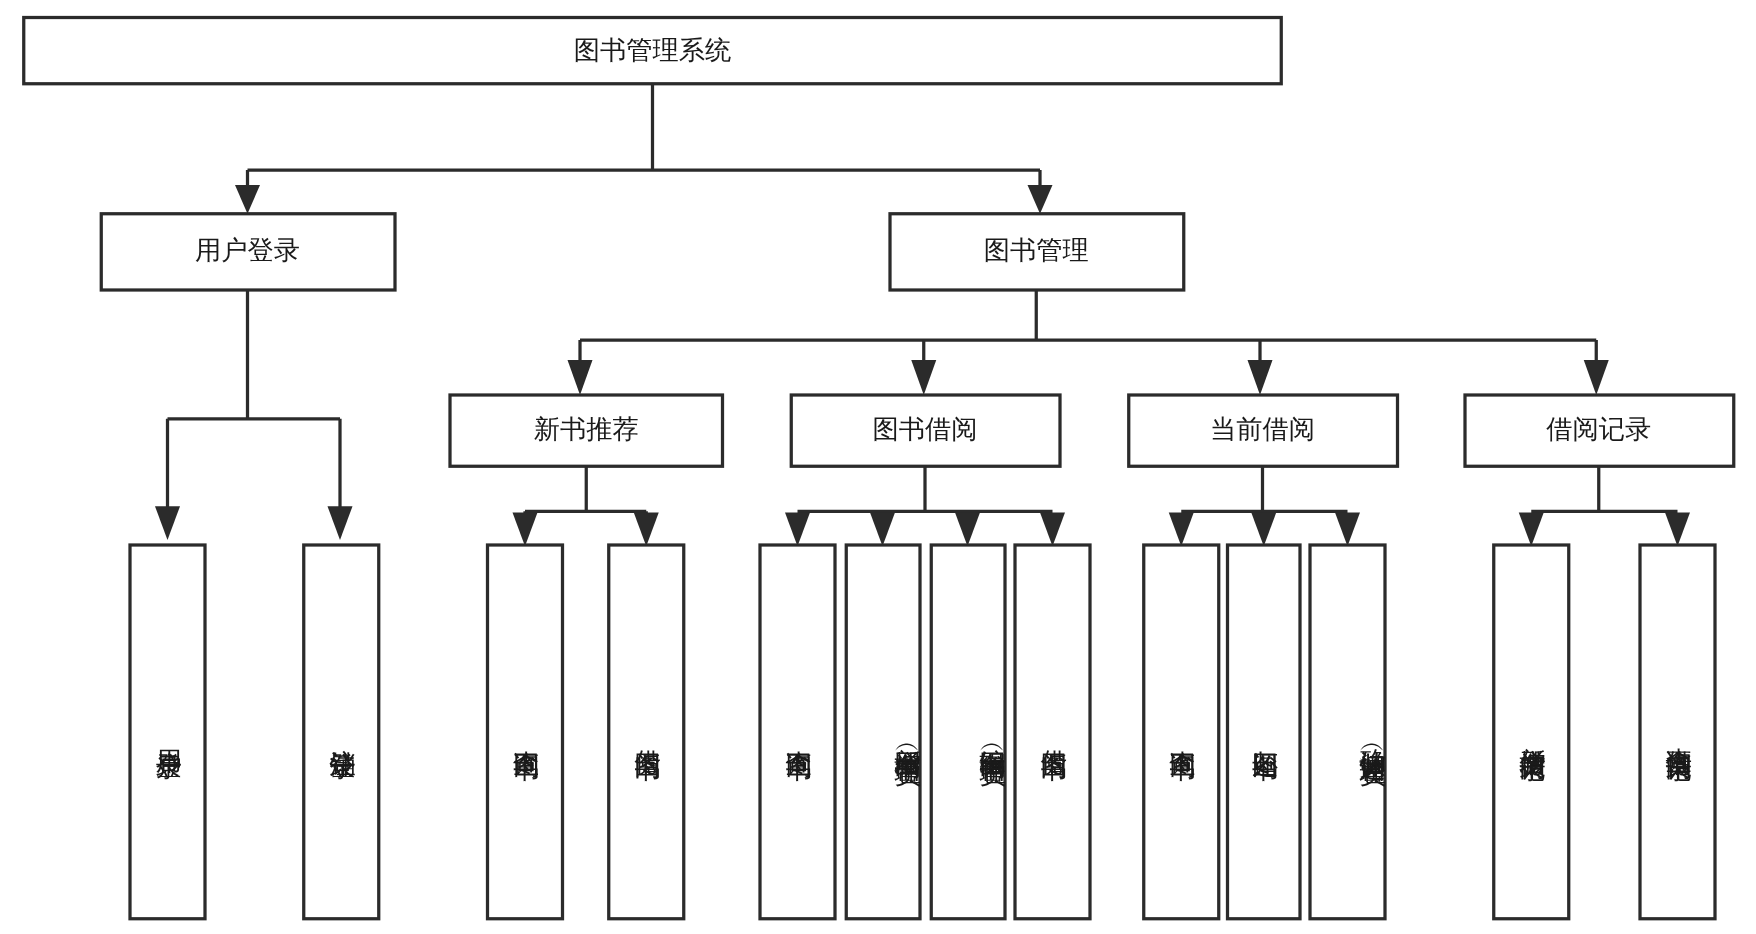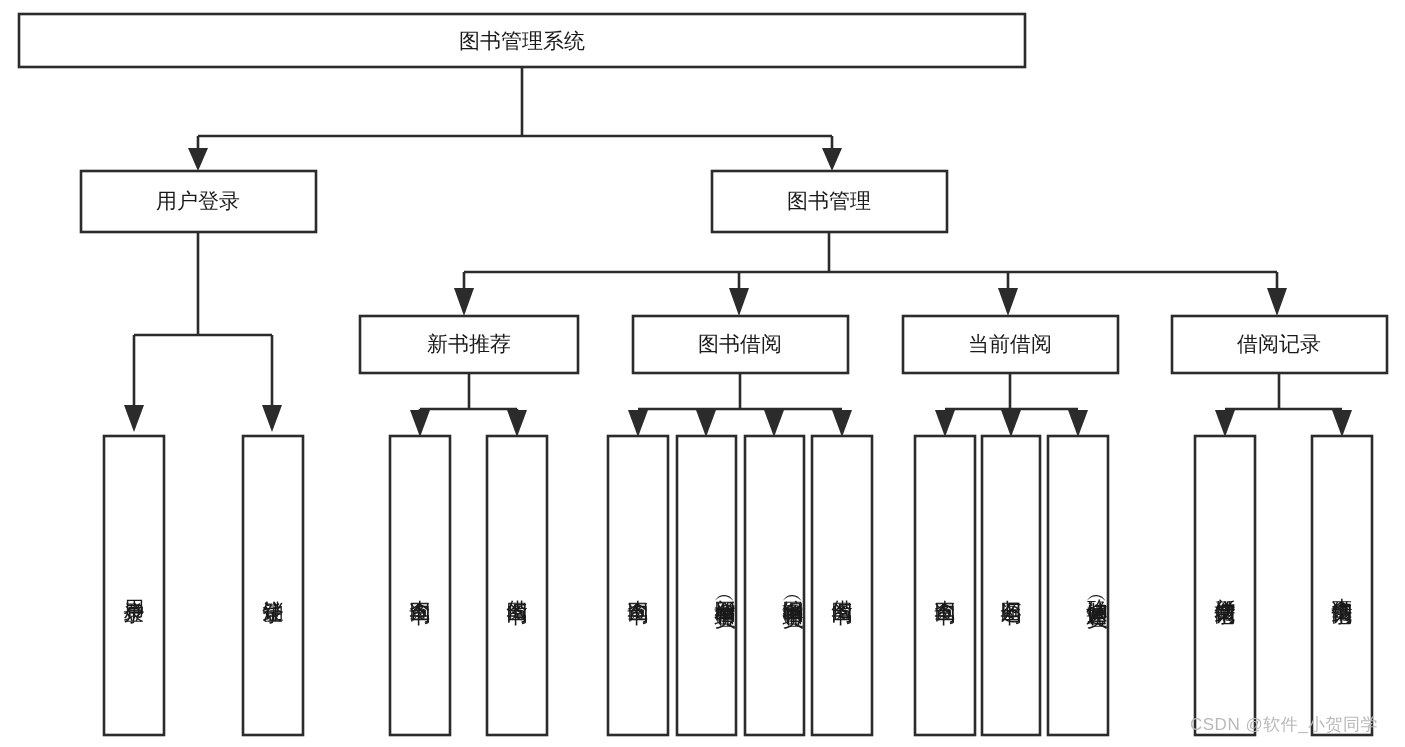--- a/index.html
+++ b/index.html
@@ -211,15 +211,14 @@
   <div class="leaf-label-wrap centered" style="left:915px; top:436px; width:60px; height:299px;">查询图书</div>
 
   <div class="leaf-label-wrap centered" style="left:982px; top:436px; width:58px; height:299px;">归还图书</div>
 
   <div class="leaf-label-wrap" style="left:1048px; top:442px; width:60px; height:293px;">确认归还（管理员）</div>
 
   <div class="leaf-label-wrap centered" style="left:1195px; top:436px; width:60px; height:299px;">新增借阅记录</div>
 
   <div class="leaf-label-wrap centered" style="left:1312px; top:436px; width:60px; height:299px;">查询借阅记录</div>
 
-  <div class="watermark" style="left:1190px; top:713px;">CSDN @软件_小贺同学</div>
 
 </div>
 
 </body></html>

